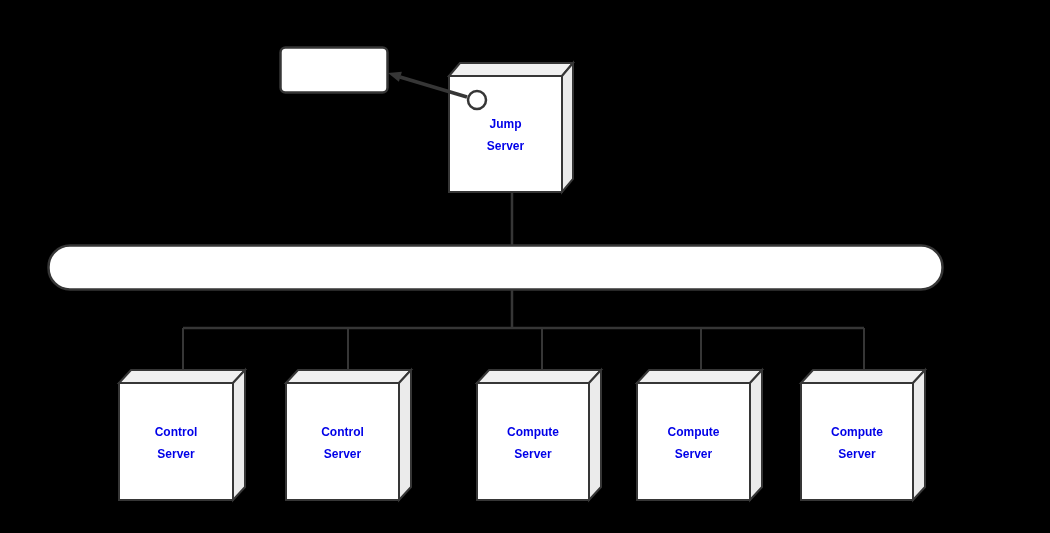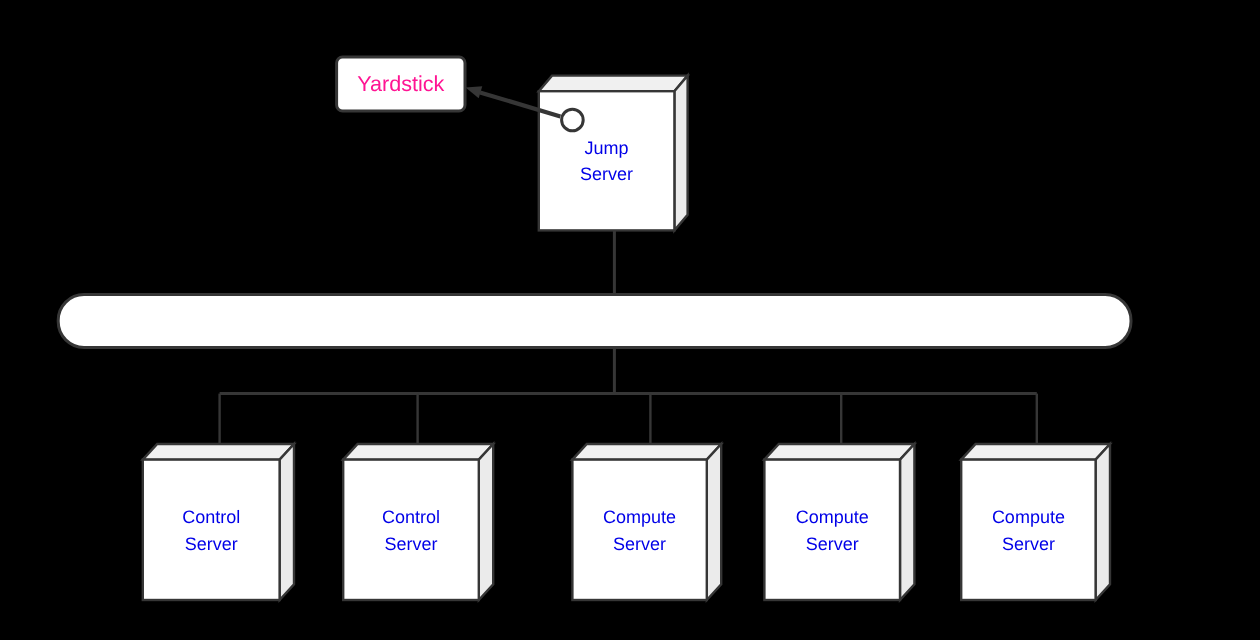--- a/index.html
+++ b/index.html
@@ -37,21 +37,21 @@
   .arrow-line { stroke: var(--line); stroke-width: 3.5; fill: none; }
   .arrow-head { fill: var(--line); stroke: none; }
 
   
   .label {
     position: absolute;
     text-align: center;
     white-space: pre-line;
     pointer-events: none;
   }
-  .label-blue { color: var(--label_blue); font-size: 15px; line-height: 22px; }
+  .label-blue { color: var(--label_blue); font-size: 12px; line-height: 22px; font-weight: bold; }
   .label-pink {
     color: var(--label_pink); font-size: 18px;
     display: flex; align-items: center; justify-content: center;
   }
   .label-net { color: var(--net_text); font-size: 18px; line-height: 22px; }
 
   .lbl-yardstick { left: 280px; top: 47px;  width: 108px; height: 46px; }
   .lbl-jump      { left: 449px; top: 113px; width: 113px; }
   .lbl-network   { left: 474px; top: 257px; width: 120px; }
   .lbl-s1 { left: 119px; top: 421px; width: 114px; }
@@ -113,21 +113,20 @@
       <polygon class="face face-right" points="750,383 762,370 762,487 750,500"></polygon>
       <rect class="face face-front" x="637" y="383" width="113" height="117"></rect>
     </g>
     <g>
       <polygon class="face face-top" points="801,383 813,370 925,370 913,383"></polygon>
       <polygon class="face face-right" points="913,383 925,370 925,487 913,500"></polygon>
       <rect class="face face-front" x="801" y="383" width="112" height="117"></rect>
     </g>
   </svg>
 
-  <div class="label label-pink lbl-yardstick">Yardstick</div>
 
   <div class="label label-blue lbl-jump">Jump
 Server</div>
 
 
   <div class="label label-blue lbl-s1">Control
 Server</div>
   <div class="label label-blue lbl-s2">Control
 Server</div>
   <div class="label label-blue lbl-s3">Compute

